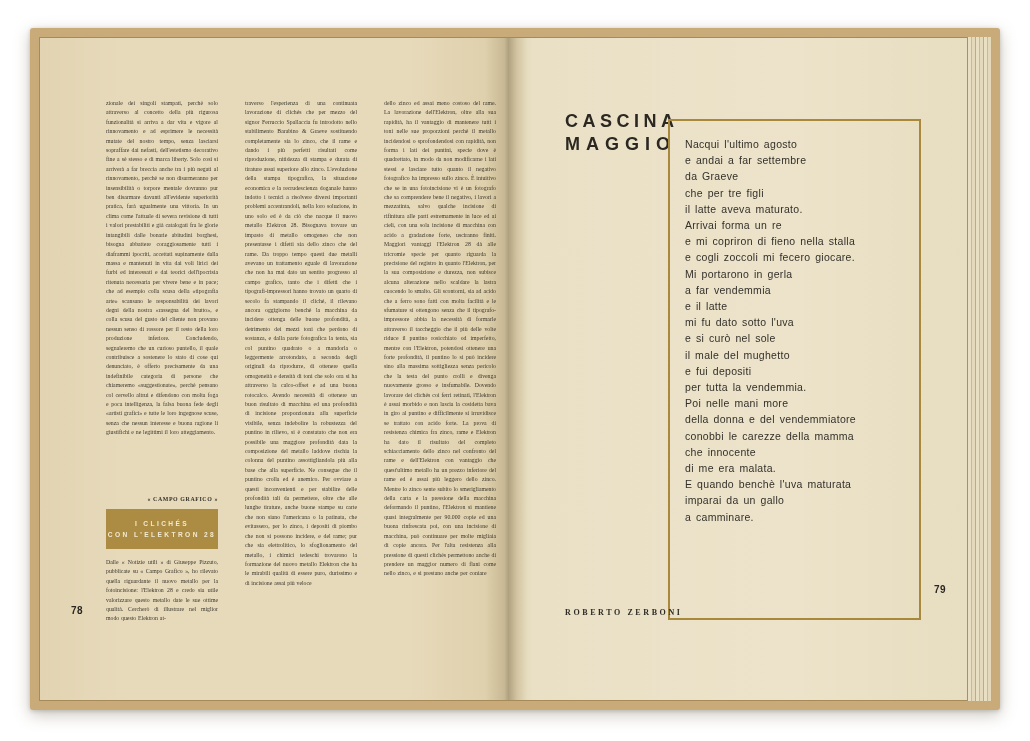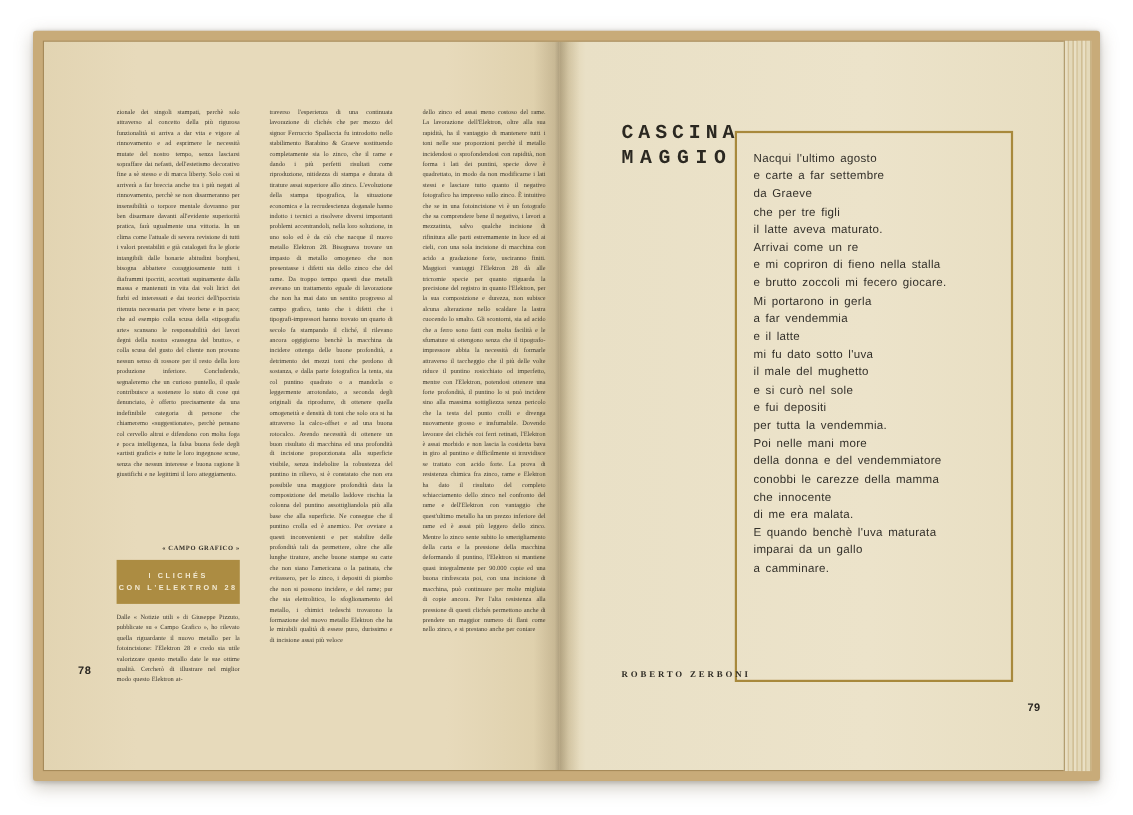--- a/index.html
+++ b/index.html
@@ -62,26 +62,26 @@
     display:flex;flex-direction:column;justify-content:center;align-items:center;gap:4px;
     font-family:"Liberation Sans", sans-serif;font-size:6.6px;font-weight:bold;
     letter-spacing:2.4px;text-align:center;
   }
   .col1-after{margin-top:9px;max-height:82px;overflow:hidden;}
   .pagenum{
     position:absolute;font-family:Liberation Sans, sans-serif;
     font-weight:bold;font-size:10px;color:#2a2722;letter-spacing:0.5px;
   }
   .pagenum-left{left:31px;top:567px;}
-  .pagenum-right{left:425px;top:600px;}
+  .pagenum-right{left:425px;top:546px;}
 
   
   .article-title{
     position:absolute;left:56px;top:72px;color:#2b2821;
-    font-family:Liberation Mono, monospace;font-weight:bold;font-size:18px;line-height:23px;
+    font-family:Liberation Sans, sans-serif;font-weight:bold;font-size:18px;line-height:23px;
   }
   .title-line1{letter-spacing:4.5px;}
   .title-line2{letter-spacing:6px;}
   .poem-box{
     position:absolute;left:159px;top:81px;width:253px;height:501px;box-sizing:border-box;
     border:2px solid #a8893c;
   }
   .poem{
     position:absolute;left:15px;top:15px;right:8px;
     font-family:"Liberation Sans", sans-serif;
@@ -122,33 +122,33 @@
     </div>
 
     <div class="page page-right">
       <div class="article-title">
         <div class="title-line1">CASCINA</div>
         <div class="title-line2">MAGGIO</div>
       </div>
       <div class="poem-box">
         <div class="poem">
             <div>Nacqui l'ultimo agosto</div>
-            <div>e carte a far settembre</div>
+            <div>e andai a far settembre</div>
             <div>da Graeve</div>
             <div>che per tre figli</div>
             <div>il latte aveva maturato.</div>
-            <div>Arrivai come un re</div>
+            <div>Arrivai forma un re</div>
             <div>e mi copriron di fieno nella stalla</div>
-            <div>e brutto zoccoli mi fecero giocare.</div>
+            <div>e cogli zoccoli mi fecero giocare.</div>
             <div>Mi portarono in gerla</div>
             <div>a far vendemmia</div>
             <div>e il latte</div>
             <div>mi fu dato sotto l'uva</div>
+            <div>e si curò nel sole</div>
             <div>il male del mughetto</div>
-            <div>e si curò nel sole</div>
             <div>e fui depositi</div>
             <div>per tutta la vendemmia.</div>
             <div>Poi nelle mani more</div>
             <div>della donna e del vendemmiatore</div>
             <div>conobbi le carezze della mamma</div>
             <div>che innocente</div>
             <div>di me era malata.</div>
             <div>E quando benchè l'uva maturata</div>
             <div>imparai da un gallo</div>
             <div>a camminare.</div>

